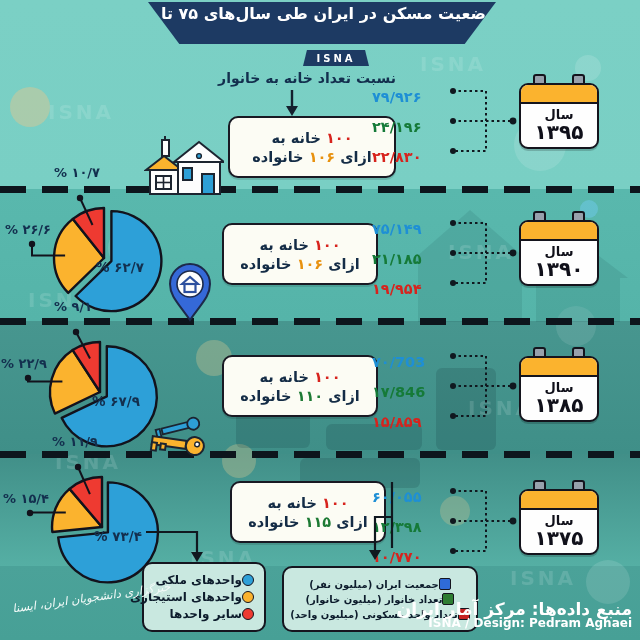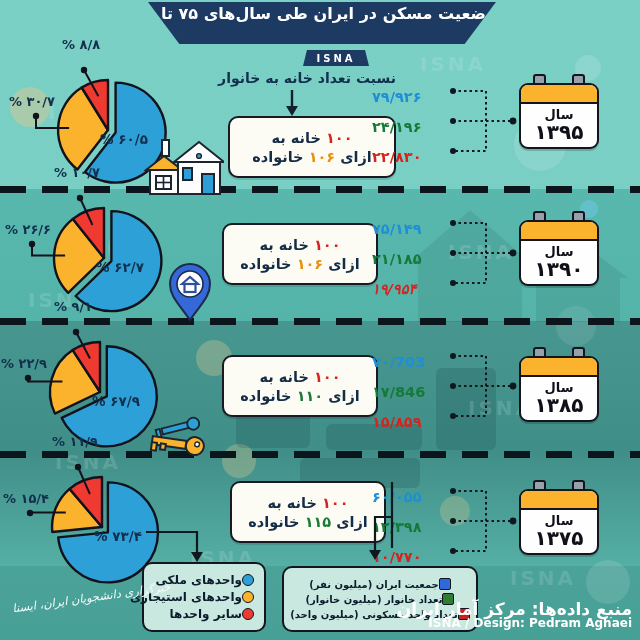--- a/index.html
+++ b/index.html
@@ -107,34 +107,20 @@
 
   <div class="dash" style="top:186px"></div>
   <div class="dash" style="top:318px"></div>
   <div class="dash" style="top:451px"></div>
 
   <div class="title-banner">
     <span>وضعیت مسکن در ایران طی سال‌های ۷۵ تا ۹۵</span>
   </div>
   <div class="isna-badge">ISNA</div>
 
-  <div class="pie-wrap" style="left:8px;top:35px">
-    <svg width="200" height="180" viewBox="0 0 200 180">
-        <path d="M 100 95 L 69.4 134.5 A 50 50 0 0 1 73.7 52.5 Z" fill="#fbb32e" stroke="#12121c" stroke-width="2.4" stroke-linejoin="round"></path>
-        <path d="M 100 95 L 73.7 52.5 A 50 50 0 0 1 100.0 45.0 Z" fill="#ee3a31" stroke="#12121c" stroke-width="2.4" stroke-linejoin="round"></path>
-        <path d="M 100 95 L 100.0 45.0 A 50 50 0 1 1 69.4 134.5 Z" fill="#2da0d8" stroke="#12121c" stroke-width="2.4" stroke-linejoin="round" transform="translate(7.6 2.6)"></path>
-        <polyline points="76.0,35.0 90.4,61.3" fill="none" stroke="#12121c" stroke-width="2"></polyline>
-        <circle cx="76" cy="35" r="3.2" fill="#12121c"></circle>
-        <polyline points="28.0,81.0 28.0,92.9 61.1,92.9" fill="none" stroke="#12121c" stroke-width="2"></polyline>
-        <circle cx="28" cy="81" r="3.2" fill="#12121c"></circle>
-      </svg>
-    <div class="plbl lbl-red" dir="ltr">% ۸/۸</div>
-    <div class="plbl lbl-yellow" dir="ltr">% ۳۰/۷</div>
-    <div class="plbl lbl-blue" dir="ltr">% ۶۰/۵</div>
-  </div>
   <div class="header-note">نسبت تعداد خانه به خانوار</div>
   <svg class="arrow-svg" style="left:284px;top:90px" width="16" height="27" viewBox="0 0 16 27">
     <line x1="8" y1="0" x2="8" y2="17" stroke="#14202e" stroke-width="2.4"></line>
     <polygon points="2,16 14,16 8,26" fill="#14202e"></polygon>
   </svg>
   <div class="info-box" style="left:228px;top:116px;width:164px">
     <div class="ib-line"><span style="color: rgb(215, 35, 29);">۱۰۰</span> <span>خانه به</span></div>
     <div class="ib-line"><span>ازای</span> <span style="color: rgb(232, 145, 14);">۱۰۶</span> <span>خانواده</span></div>
   </div>
   <div class="metrics" style="top:82px">
@@ -190,21 +176,21 @@
     <div class="plbl lbl-yellow" dir="ltr">% ۲۶/۶</div>
     <div class="plbl lbl-blue" dir="ltr">% ۶۲/۷</div>
   </div>
   <div class="info-box" style="left:222px;top:223px;width:152px">
     <div class="ib-line"><span style="color: rgb(215, 35, 29);">۱۰۰</span> <span>خانه به</span></div>
     <div class="ib-line"><span>ازای</span> <span style="color: rgb(232, 145, 14);">۱۰۶</span> <span>خانواده</span></div>
   </div>
   <div class="metrics" style="top:214px">
     <div class="metric" style="color: rgb(30, 143, 213);">۷۵/۱۴۹</div>
     <div class="metric" style="color: rgb(21, 122, 56);">۲۱/۱۸۵</div>
-    <div class="metric" style="color: rgb(215, 35, 29); font-style: italic;">۱۹/۹۵۴</div>
+    <div class="metric" style="color: rgb(215, 35, 29);">۱۹/۹۵۴</div>
   </div>
   <svg class="connector" style="top:212px" width="78" height="85" viewBox="0 0 78 85">
     <polyline points="3,11 36,11 36,71 3,71" fill="none" stroke="#10181f" stroke-width="2" stroke-dasharray="2.5 3"></polyline>
     <line x1="3" y1="41" x2="60" y2="41" stroke="#10181f" stroke-width="2" stroke-dasharray="2.5 3"></line>
     <circle cx="3" cy="11" r="3" fill="#10181f"></circle>
       <circle cx="3" cy="41" r="3" fill="#10181f"></circle>
     <circle cx="3" cy="71" r="3" fill="#10181f"></circle>
       <circle cx="63" cy="41" r="3.4" fill="#10181f"></circle>
   </svg>
   <div class="cal" style="top:211px">

